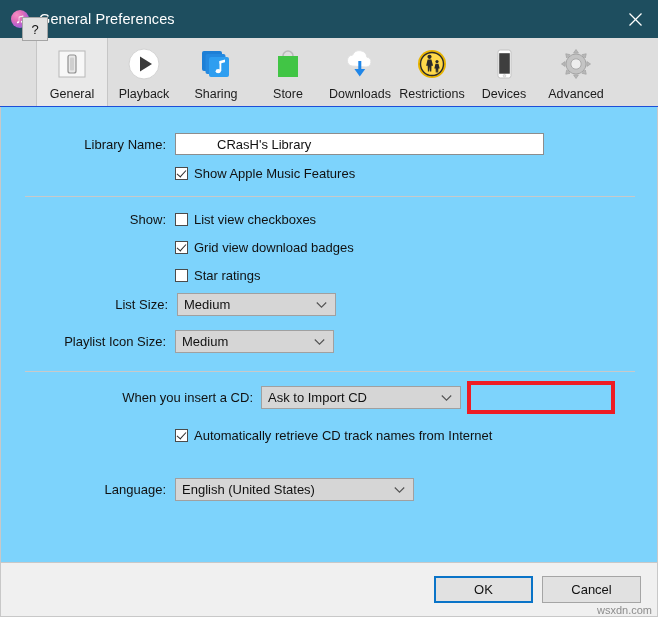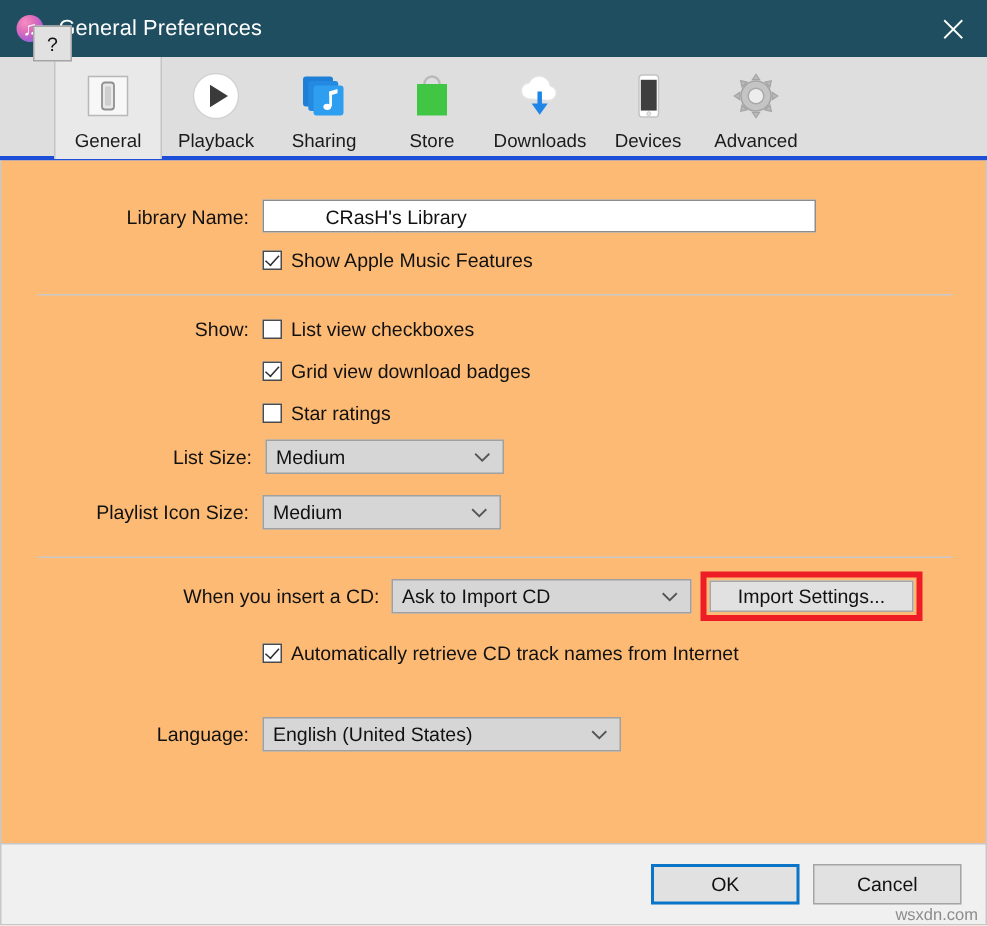--- a/index.html
+++ b/index.html
@@ -61,21 +61,21 @@
     cursor: default;
   }
   #close-button svg { display: block; }
 
   
   #toolbar {
     position: absolute;
     left: 0; top: 38px;
     width: 658px; height: 69px;
     background: #dedede;
-    border-bottom: 3px solid #1d4ed8;
+    border-bottom: 1px solid #1d4ed8;
     box-sizing: border-box;
     display: flex;
     align-items: flex-start;
     padding-left: 36px;
   }
   .tab {
     width: 72px;
     height: 68px;
     display: flex;
     flex-direction: column;
@@ -105,21 +105,21 @@
     margin-top: 3px;
     white-space: nowrap;
   }
 
   
   #content {
     position: absolute;
     left: 0; top: 107px;
     width: 658px;
     height: 455px;
-    background: #fdba74;
+    background: #7dd3fc;
     border-left: 1px solid #c8c8c8;
     border-right: 1px solid #c8c8c8;
     box-sizing: border-box;
   }
   .row {
     position: absolute;
     display: flex;
     align-items: center;
   }
   .lbl {
@@ -335,20 +335,35 @@
       <span class="glyph">
         <svg width="36" height="34" viewBox="0 0 36 34">
           <path d="M10 19 a5.5 5.5 0 0 1 0.6 -10.9 a7.5 7.5 0 0 1 14.3 2 a5 5 0 0 1 -0.9 9.9 Z" fill="#ffffff" stroke="#e2e2e2" stroke-width="1"></path>
           <rect x="16.3" y="14" width="3" height="10" fill="#1f86e8"></rect>
           <polygon points="12.4,22 23.2,22 17.8,29.5" fill="#1f86e8"></polygon>
         </svg>
       </span>
       <span class="tab-label">Downloads</span>
     </div>
 
+    <div class="tab">
+      <span class="glyph">
+        <svg width="34" height="34" viewBox="0 0 34 34">
+          <circle cx="17" cy="17" r="14" fill="#e8b400"></circle>
+          <circle cx="17" cy="17" r="11.5" fill="#ffd94a" stroke="#2b2b2b" stroke-width="1.4"></circle>
+          <g fill="#2b2b2b">
+            <circle cx="14.5" cy="9.8" r="2.1"></circle>
+            <path d="M12.6 12.6 h3.8 l1.7 6.2 h-1.6 l-0.2 5.8 h-1.3 l-0.4 -5.2 l-0.4 5.2 h-1.3 l-0.2 -5.8 h-1.6 Z"></path>
+            <circle cx="22" cy="14.6" r="1.6"></circle>
+            <path d="M20.5 16.8 h3 l1.2 4.6 h-1.3 l-0.2 4.2 h-1 l-0.2 -3.6 l-0.2 3.6 h-1 l-0.2 -4.2 h-1.3 Z"></path>
+          </g>
+        </svg>
+      </span>
+      <span class="tab-label">Restrictions</span>
+    </div>
 
     <div class="tab">
       <span class="glyph">
         <svg width="34" height="34" viewBox="0 0 34 34">
           <rect x="11" y="3" width="13" height="28" rx="2.2" fill="#ffffff" stroke="#c3c3c3" stroke-width="1"></rect>
           <rect x="12.2" y="6.2" width="10.6" height="20.5" fill="#3e3e3e"></rect>
           <circle cx="17.5" cy="28.8" r="1.3" fill="#e4e4e4" stroke="#c3c3c3" stroke-width="0.6"></circle>
         </svg>
       </span>
       <span class="tab-label">Devices</span>
@@ -433,21 +448,20 @@
       <div class="lbl" style="width:252px;">When you insert a CD:</div>
       <div class="combo" style="margin-left:8px; width:200px;">
         <span class="combo-text">Ask to Import CD</span>
         <svg class="chev" viewBox="0 0 11 7">
           <polyline points="0.8,1 5.5,5.6 10.2,1" fill="none" stroke="#555555" stroke-width="1.2"></polyline>
         </svg>
       </div>
     </div>
 
     <div id="import-settings-highlight" style="left:466px; top:274px; width:148px; height:33px;"></div>
-    <div class="push-button" style="position:absolute; left:472px; top:280px; width:136px; height:21px;">Import Settings...</div>
 
     <div class="cb-row" style="position:absolute; left:174px; top:321px;">
       <span class="cbox checked"></span>
       <span class="cb-label">Automatically retrieve CD track names from Internet</span>
     </div>
 
     <div class="row" style="left:0; top:371px;">
       <div class="lbl" style="width:165px;">Language:</div>
       <div class="combo" style="margin-left:9px; width:239px;">
         <span class="combo-text">English (United States)</span>

